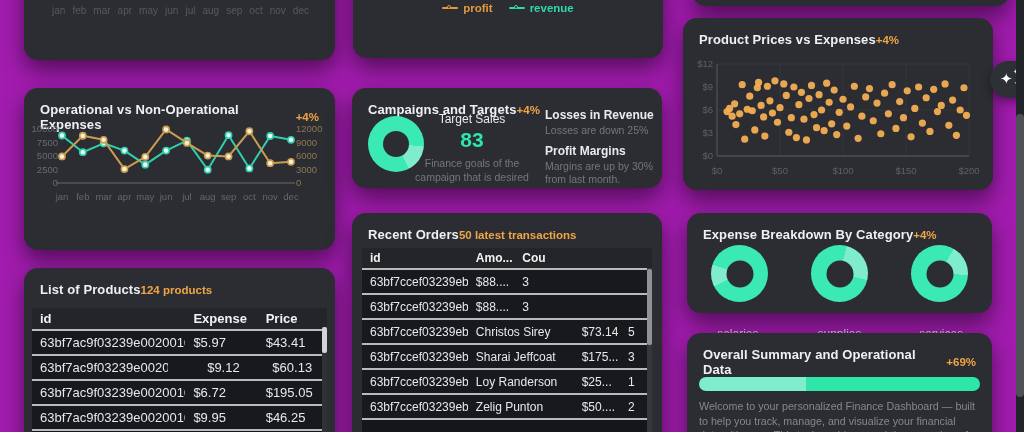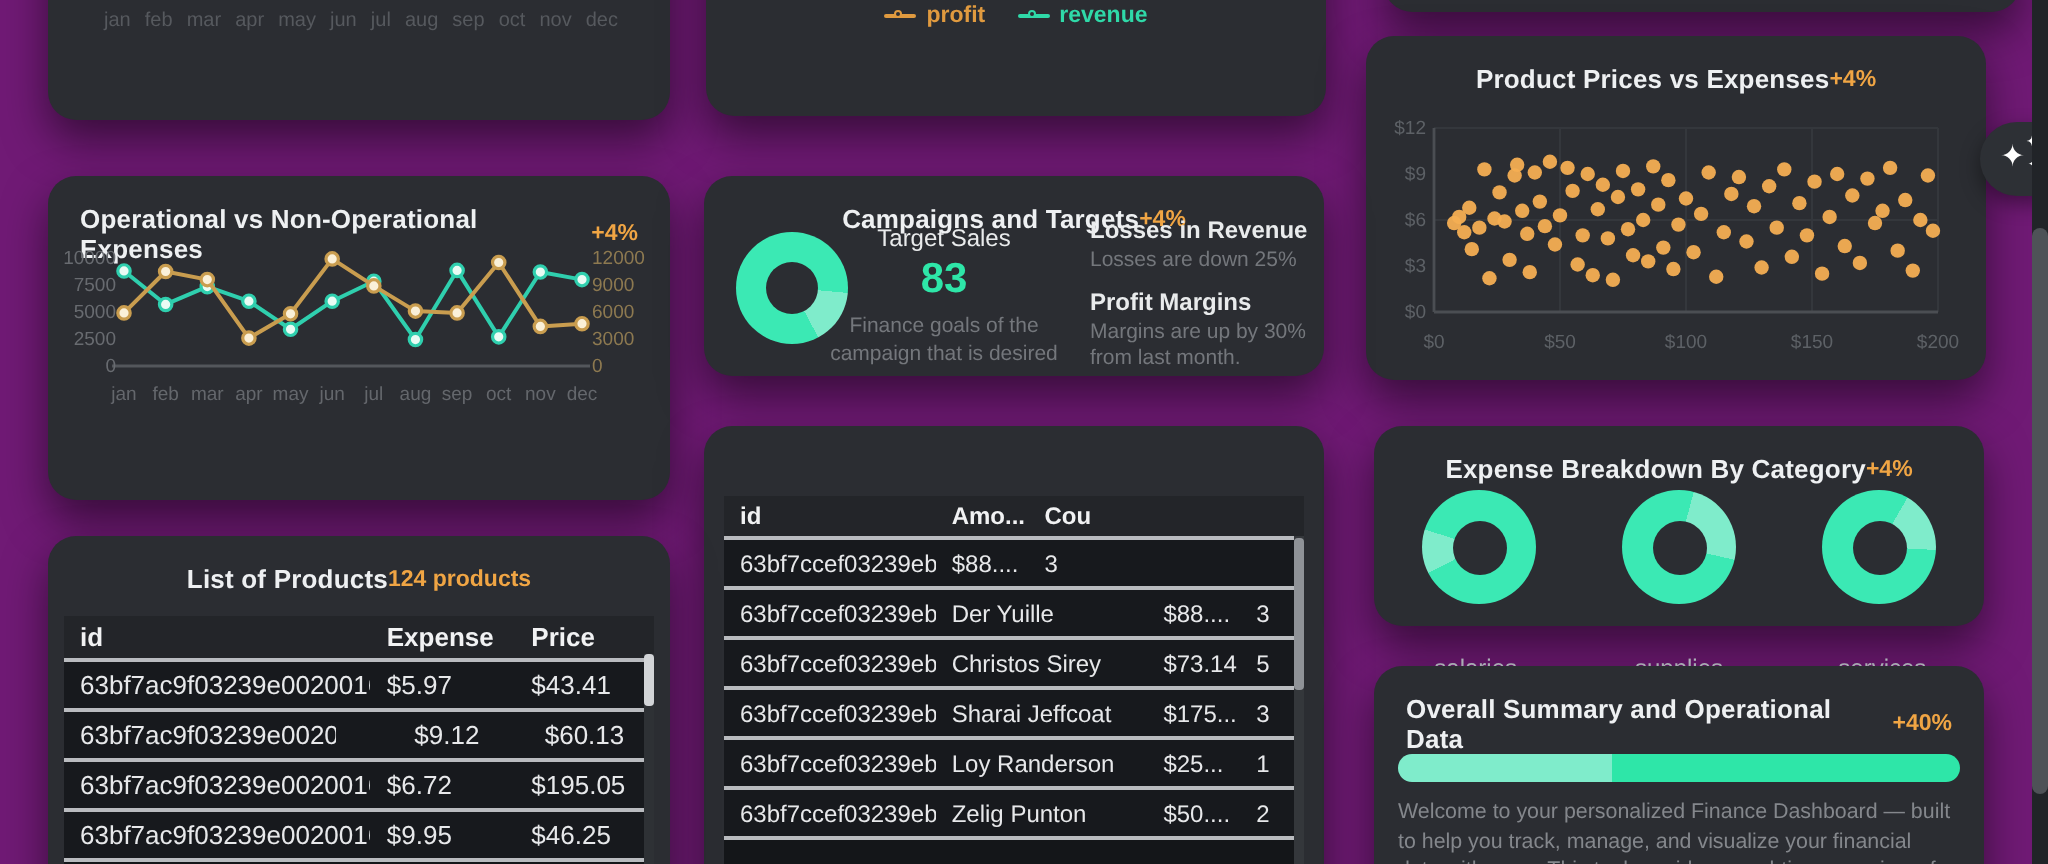--- a/index.html
+++ b/index.html
@@ -1,20 +1,20 @@
 <!DOCTYPE html>
 <html><head>
 <meta charset="utf-8">
 <style>
   * { margin:0; padding:0; box-sizing:border-box; }
   html,body { width:1024px; height:432px; }
   body { font-family:"Liberation Sans", sans-serif; background:#111316; }
-  .page { position:relative; width:1024px; height:432px; overflow:hidden; background:#701a75; }
+  .page { position:relative; width:1024px; height:432px; overflow:hidden; background:#a21caf; }
   .card { position:absolute; background:#2b2d32; border-radius:14px; box-shadow:0 10px 22px rgba(0,0,0,.5); }
-  .card-head { display:flex; justify-content:center; align-items:center; padding:14px 16px 0 16px; }
+  .card-head { display:flex; justify-content:flex-start; align-items:center; padding:14px 16px 0 16px; }
   .card-title { font-size:13px; font-weight:700; color:#eef0f2; letter-spacing:.1px; }
   .badge { font-size:11.5px; font-weight:700; color:#f0a544; }
   
   .months-row { position:absolute; left:0; right:0; bottom:44px; display:flex; justify-content:space-between; padding:0 26px 0 28px; }
   .months-row span { font-size:10px; color:#56595e; }
   .legend-row { position:absolute; left:0; right:0; bottom:44px; display:flex; justify-content:center; gap:16px; }
   .legend-item { display:flex; align-items:center; gap:5px; font-size:11.5px; font-weight:700; }
   .legend-marker { position:relative; width:16px; height:7px; }
   .legend-marker .ml { position:absolute; left:0; right:0; top:2.5px; height:2px; border-radius:1px; }
   .legend-marker .md { position:absolute; left:5px; top:0; width:4px; height:4px; border-radius:50%; border:1.5px solid; background:#2b2d32; }
@@ -281,34 +281,37 @@
     </div>
     <div class="camp-stats">
       <div class="camp-stat-title" style="margin-top:0;">Losses in Revenue</div>
       <div class="camp-stat-desc">Losses are down 25%</div>
       <div class="camp-stat-title">Profit Margins</div>
       <div class="camp-stat-desc">Margins are up by 30% from last month.</div>
     </div>
   </div>
 
   <div class="card" style="left:352px; top:213px; width:310px; height:240px;">
+    <div class="card-head">
+      <span class="card-title">Recent Orders</span>
+      <span class="badge">50 latest transactions</span>
+    </div>
     <div class="table orders" style="top:35px; height:205px;" id="orders-table">
         <div class="t-head">
           <span style="width: 36.5%;">id</span>
           <span style="width: 16%;">Amo...</span>
           <span style="width: 11%;">Cou...</span>
         </div>
         <div class="t-row">
           <span style="width: 36.5%;">63bf7ccef03239eb9d0...</span>
           <span style="width: 16%;">$88....</span>
           <span style="width: 11%;">3</span>
         </div>
         <div class="t-row">
           <span style="width: 36.5%;">63bf7ccef03239eb9d0...</span>
-          <span style="width: 36.5%;">Der Yuille</span>
           <span style="width: 16%;">$88....</span>
           <span style="width: 11%;">3</span>
         </div>
         <div class="t-row">
           <span style="width: 36.5%;">63bf7ccef03239eb9d0...</span>
           <span style="width: 36.5%;">Christos Sirey</span>
           <span style="width: 16%;">$73.14</span>
           <span style="width: 11%;">5</span>
         </div>
         <div class="t-row">
@@ -389,21 +392,21 @@
   </div>
   <div class="donut-labels" style="left:687px; top:327px; width:305px;" id="exp-labels">
       <span>salaries</span>
       <span>supplies</span>
       <span>services</span>
     </div>
 
   <div class="card" style="left:687px; top:333px; width:305px; height:120px;">
     <div class="card-head">
       <span class="card-title">Overall Summary and Operational Data</span>
-      <span class="badge">+40%</span>
+      <span class="badge">+69%</span>
     </div>
     <div class="progress">
       <div id="prog-light" style="background: rgb(127, 236, 203); width: 38%;"></div>
       <div id="prog-bright" style="background:#2ee6a8; flex:1;"></div>
     </div>
     <div class="summary-text">Welcome to your personalized Finance Dashboard — built to help you track, manage, and visualize your financial data with ease. This tool provides a real-time overview of your income, expenses, budgets, and financial trends. With</div>
   </div>
 
   <div class="ai-fab">
     <span class="sparkle">

